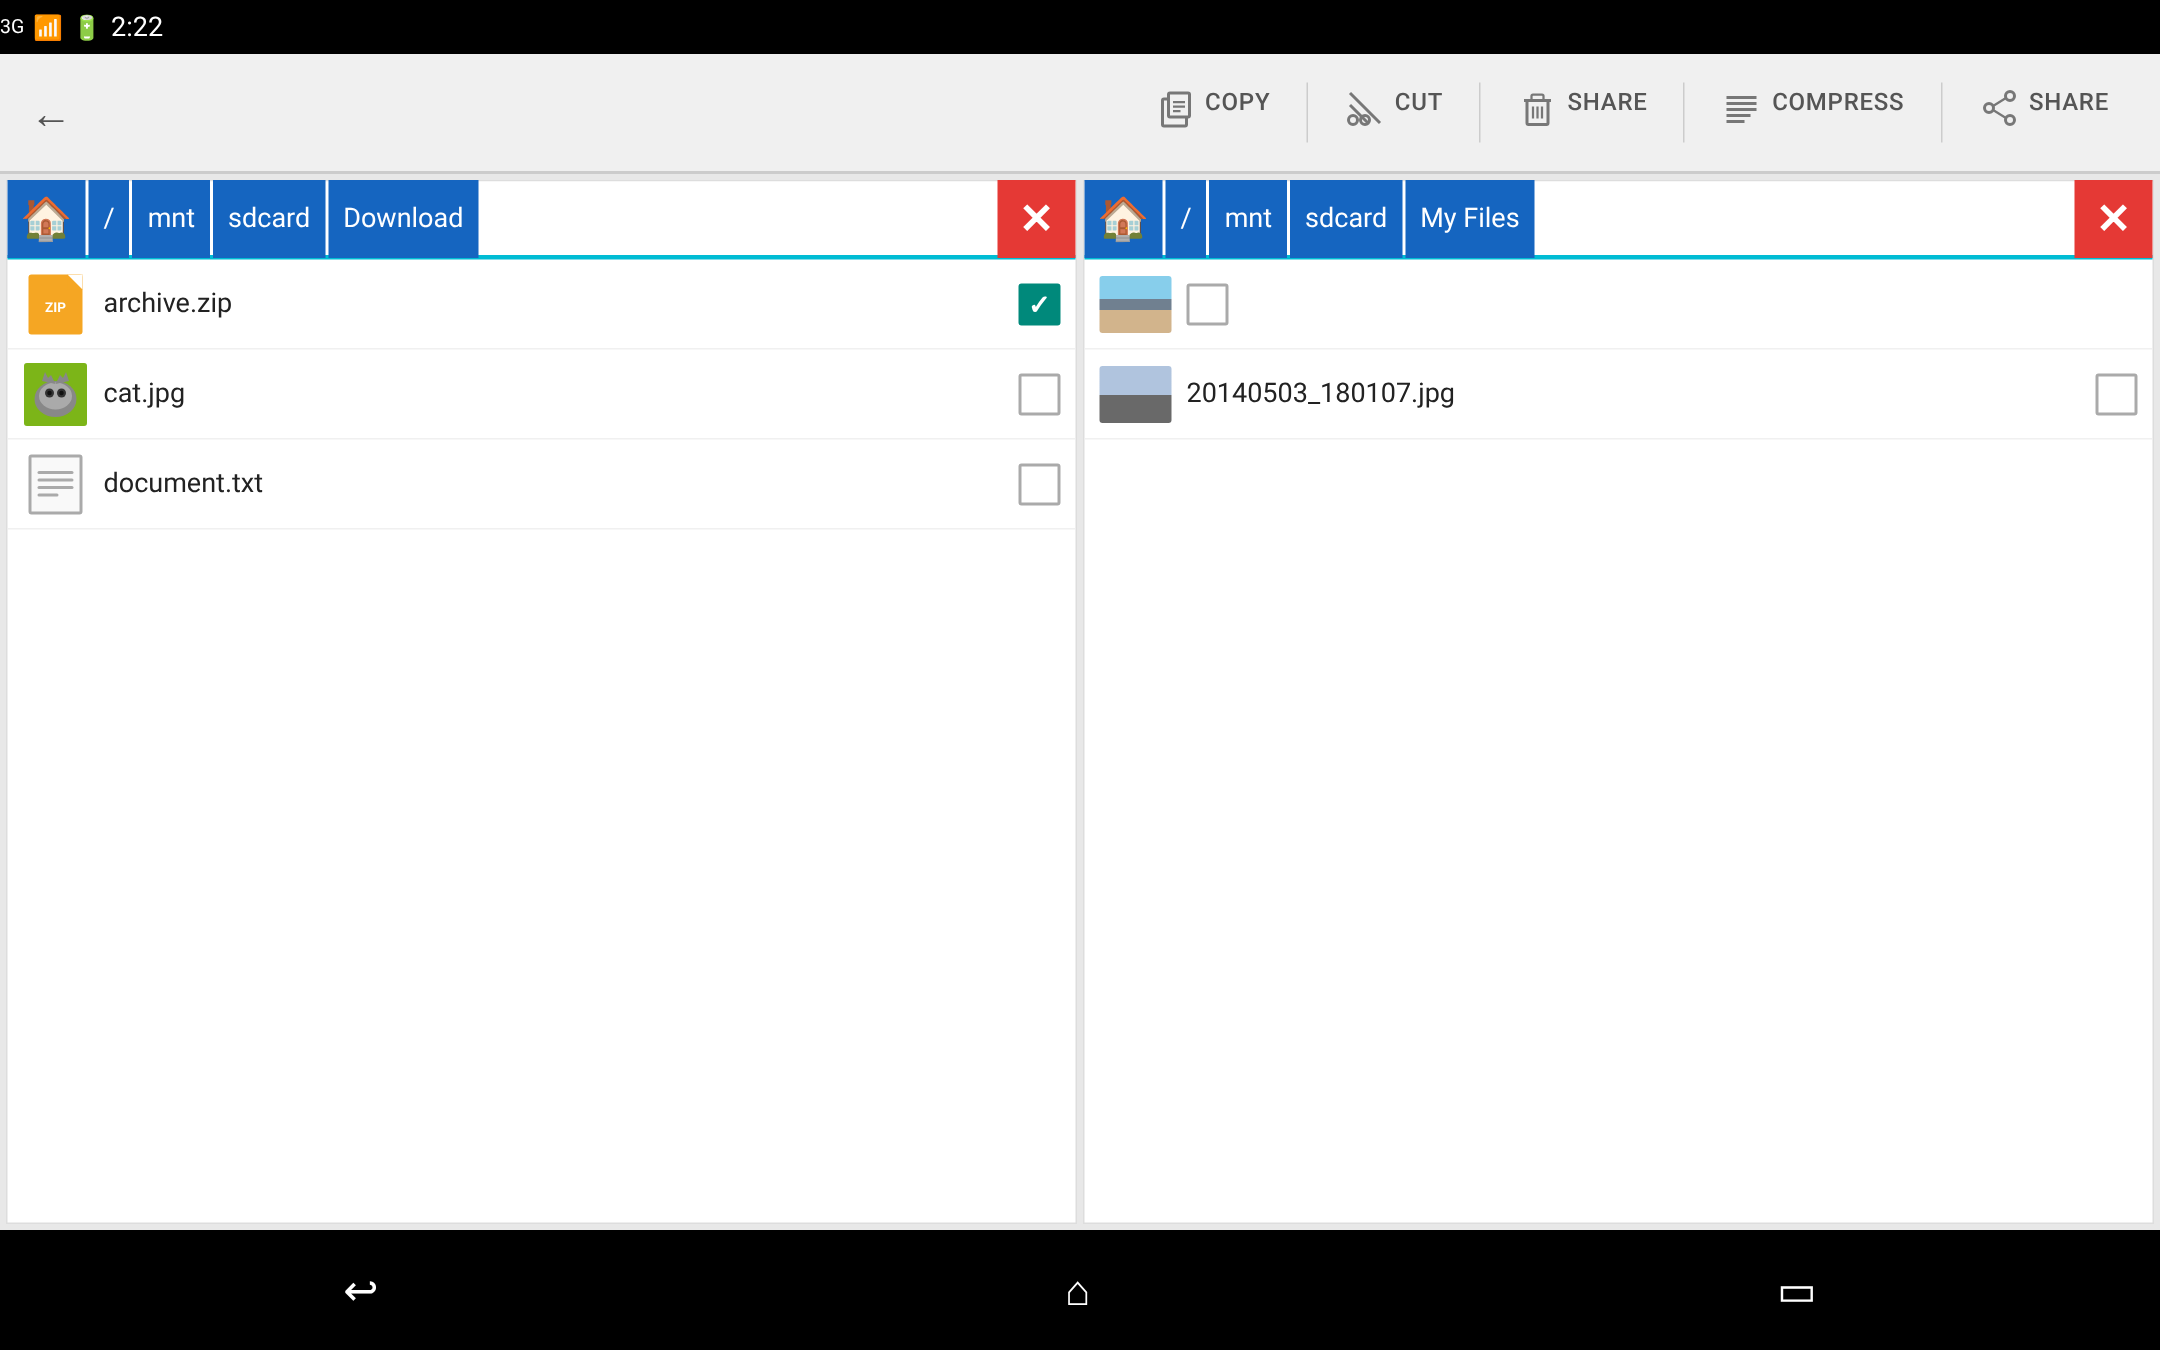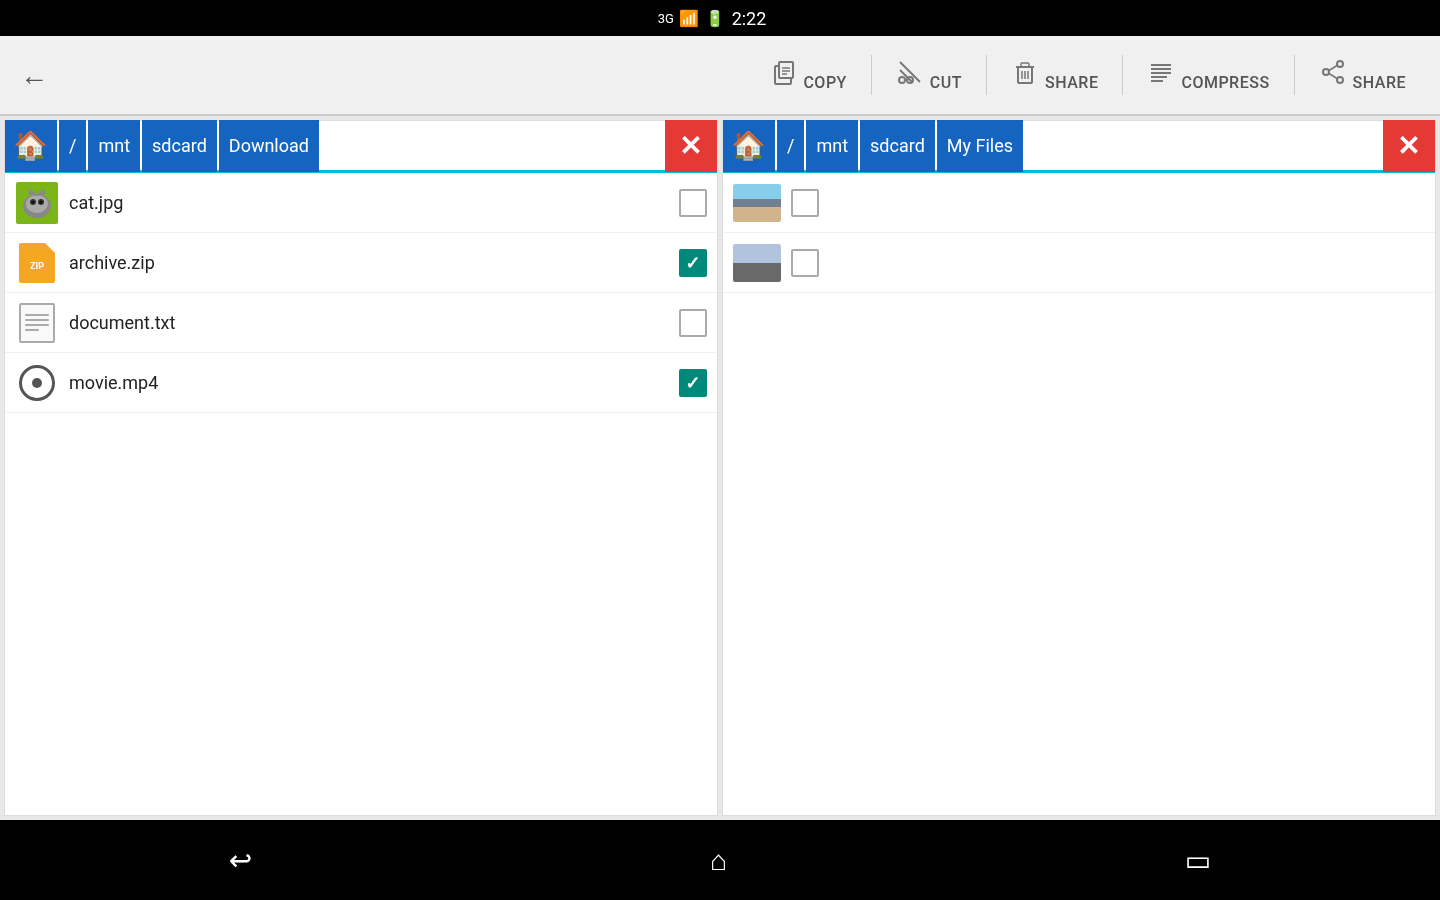--- a/index.html
+++ b/index.html
@@ -12,21 +12,21 @@
       display: flex;
       flex-direction: column;
     }
 
     
     .status-bar {
       background: #000;
       height: 36px;
       display: flex;
       align-items: center;
-      justify-content: center;
+      justify-content: flex-start;
       padding-right: 16px;
       gap: 8px;
       flex-shrink: 0;
     }
     .status-bar-text {
       color: #fff;
       font-size: 18px;
       font-weight: normal;
     }
     .status-icons {
@@ -53,21 +53,21 @@
       cursor: pointer;
       margin-right: auto;
     }
     .toolbar-actions {
       display: flex;
       align-items: center;
       gap: 6px;
     }
     .toolbar-action {
       display: flex;
-      align-items: flex-end;
+      align-items: flex-start;
       gap: 6px;
       padding: 8px 14px;
       cursor: pointer;
       color: #555;
       font-size: 16px;
       font-weight: 500;
       letter-spacing: 0.5px;
     }
     .toolbar-action .icon {
       font-size: 24px;
@@ -406,20 +406,30 @@
         <span>sdcard</span>
       </div>
       <div class="breadcrumb-segment">
         <span>Download</span>
       </div>
       <div class="breadcrumb-close">
         <span class="x-icon">✕</span>
       </div>
     </div>
     <div class="file-list">
+
+      <div class="file-item">
+        <div class="file-icon">
+          <div class="zip-icon">
+            <span style="font-size:9px; font-weight:bold; margin-top:6px;">ZIP</span>
+          </div>
+        </div>
+        <span class="file-name">archive.zip</span>
+        <div class="file-checkbox checked"></div>
+      </div>
 
       <div class="file-item">
         <div class="file-icon">
           <div style="width:42px;height:42px;overflow:hidden;border-radius:2px;background:#e8e8e8;display:flex;align-items:center;justify-content:center;">
             <svg width="42" height="42" viewBox="0 0 42 42">
               <rect width="42" height="42" fill="#7cb518"></rect>
               <ellipse cx="21" cy="24" rx="14" ry="12" fill="#888"></ellipse>
               <ellipse cx="21" cy="22" rx="11" ry="9" fill="#aaa"></ellipse>
               <circle cx="17" cy="20" r="3" fill="#333"></circle>
               <circle cx="25" cy="20" r="3" fill="#333"></circle>
@@ -429,48 +439,31 @@
               <polygon points="21,14 24,8 26,10 28,6 30,12" fill="#888"></polygon>
             </svg>
           </div>
         </div>
         <span class="file-name">cat.jpg</span>
         <div class="file-checkbox"></div>
       </div>
 
       <div class="file-item">
         <div class="file-icon">
-          <div class="zip-icon">
-            <span style="font-size:9px; font-weight:bold; margin-top:6px;">ZIP</span>
-          </div>
-        </div>
-        <span class="file-name">archive.zip</span>
-        <div class="file-checkbox checked"></div>
-      </div>
-
-      <div class="file-item">
-        <div class="file-icon">
           <div class="txt-icon">
             <div class="txt-line"></div>
             <div class="txt-line"></div>
             <div class="txt-line"></div>
             <div class="txt-line" style="width:60%;"></div>
           </div>
         </div>
         <span class="file-name">document.txt</span>
         <div class="file-checkbox"></div>
       </div>
 
-      <div class="file-item">
-        <div class="file-icon">
-          <div class="movie-icon"></div>
-        </div>
-        <span class="file-name">movie.mp4</span>
-        <div class="file-checkbox checked"></div>
-      </div>
     </div>
   </div>
 
   <div class="file-pane">
     <div class="breadcrumb">
       <div class="breadcrumb-home">
         <span class="home-icon">🏠</span>
       </div>
       <div class="breadcrumb-segment">
         <span>/</span>
@@ -491,20 +484,21 @@
     <div class="file-list">
 
 
       <div class="file-item">
         <div class="img-thumb thumb-2"></div>
         <div class="file-checkbox"></div>
       </div>
 
       <div class="file-item">
         <div class="img-thumb thumb-3"></div>
+        <span class="file-name">20140503_180107.jpg</span>
         <div class="file-checkbox"></div>
       </div>
     </div>
   </div>
 
 </div>
 
 <div class="bottom-nav">
   <div class="nav-btn">
     <span>↩</span>

